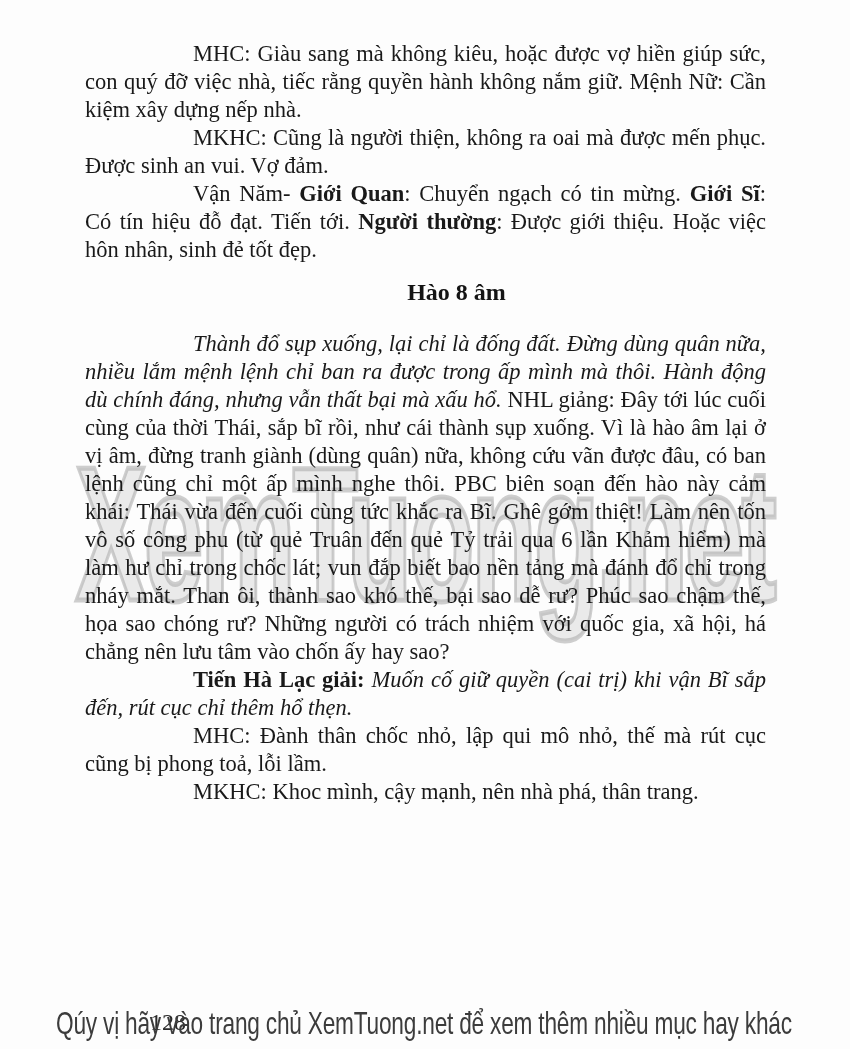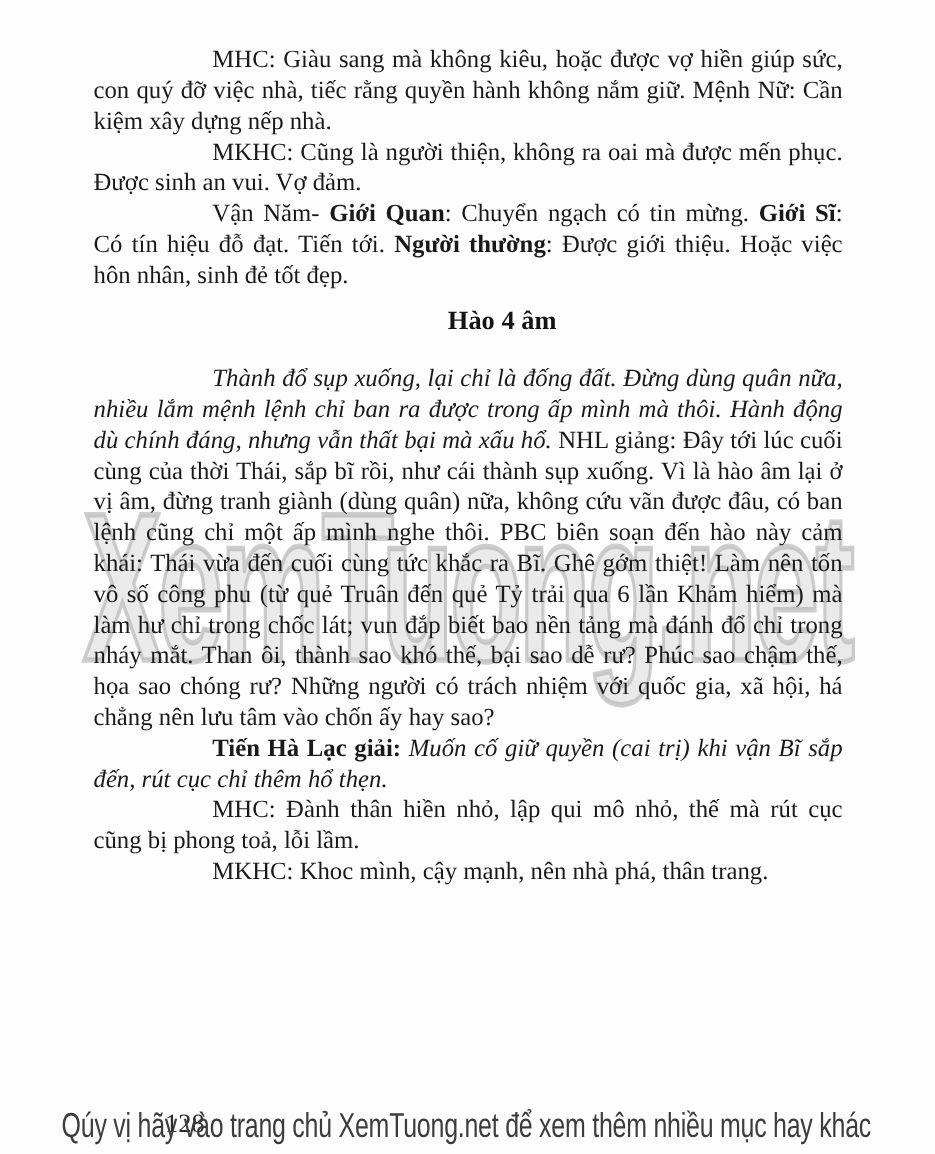--- a/index.html
+++ b/index.html
@@ -87,27 +87,27 @@
   </div>
 
   <div class="content">
 
     <p class="para"><span class="r">MHC: Giàu sang mà không kiêu, hoặc được vợ hiền giúp sức, con quý đỡ việc nhà, tiếc rằng quyền hành không nắm giữ. Mệnh Nữ: Cần kiệm xây dựng nếp nhà.</span></p>
 
     <p class="para"><span class="r">MKHC: Cũng là người thiện, không ra oai mà được mến phục. Được sinh an vui. Vợ đảm.</span></p>
 
     <p class="para"><span class="r">Vận Năm- </span><span class="b">Giới Quan</span><span class="r">: Chuyển ngạch có tin mừng. </span><span class="b">Giới Sĩ</span><span class="r">: Có tín hiệu đỗ đạt. Tiến tới. </span><span class="b">Người thường</span><span class="r">: Được giới thiệu. Hoặc việc hôn nhân, sinh đẻ tốt đẹp.</span></p>
 
-    <div class="heading">Hào 4 âm</div>
+    <div class="heading">Hào 8 âm</div>
 
     <p class="para"><span class="i">Thành đổ sụp xuống, lại chỉ là đống đất. Đừng dùng quân nữa, nhiều lắm mệnh lệnh chỉ ban ra được trong ấp mình mà thôi. Hành động dù chính đáng, nhưng vẫn thất bại mà xấu hổ. </span><span class="r">NHL giảng: Đây tới lúc cuối cùng của thời Thái, sắp bĩ rồi, như cái thành sụp xuống. Vì là hào âm lại ở vị âm, đừng tranh giành (dùng quân) nữa, không cứu vãn được đâu, có ban lệnh cũng chỉ một ấp mình nghe thôi. PBC biên soạn đến hào này cảm khái: Thái vừa đến cuối cùng tức khắc ra Bĩ. Ghê gớm thiệt! Làm nên tốn vô số công phu (từ quẻ Truân đến quẻ Tỷ trải qua 6 lần Khảm hiểm) mà làm hư chỉ trong chốc lát; vun đắp biết bao nền tảng mà đánh đổ chỉ trong nháy mắt. Than ôi, thành sao khó thế, bại sao dễ rư? Phúc sao chậm thế, họa sao chóng rư? Những người có trách nhiệm với quốc gia, xã hội, há chẳng nên lưu tâm vào chốn ấy hay sao?</span></p>
 
     <p class="para"><span class="b">Tiến Hà Lạc giải: </span><span class="i">Muốn cố giữ quyền (cai trị) khi vận Bĩ sắp đến, rút cục chỉ thêm hổ thẹn.</span></p>
 
-    <p class="para"><span class="r">MHC: Đành thân hiền nhỏ, lập qui mô nhỏ, thế mà rút cục cũng bị phong toả, lỗi lầm.</span></p>
+    <p class="para"><span class="r">MHC: Đành thân chốc nhỏ, lập qui mô nhỏ, thế mà rút cục cũng bị phong toả, lỗi lầm.</span></p>
 
     <p class="para"><span class="r">MKHC: Khoc mình, cậy mạnh, nên nhà phá, thân trang.</span></p>
 
 
   </div>
 
   <div class="footer">
     <span class="page-number">128</span>
     <span class="footer-text"><span>Qúy vị hãy vào trang chủ </span><span>XemTuong.net</span><span> để xem thêm nhiều mục hay khác</span></span>
   </div>

